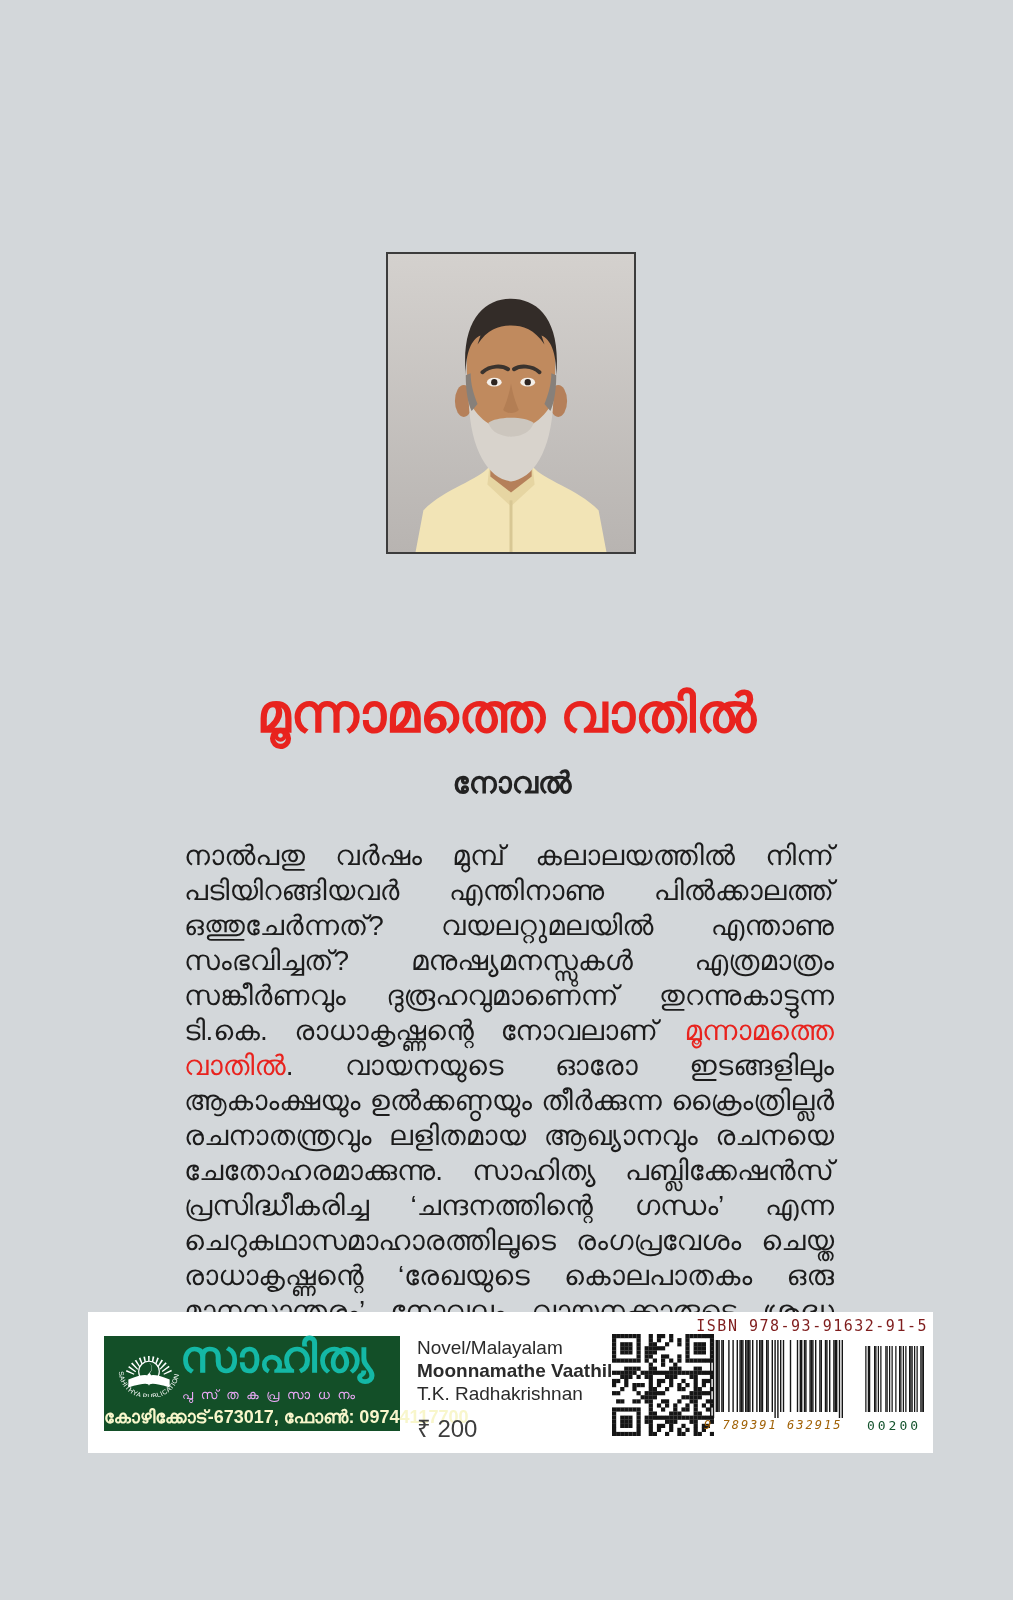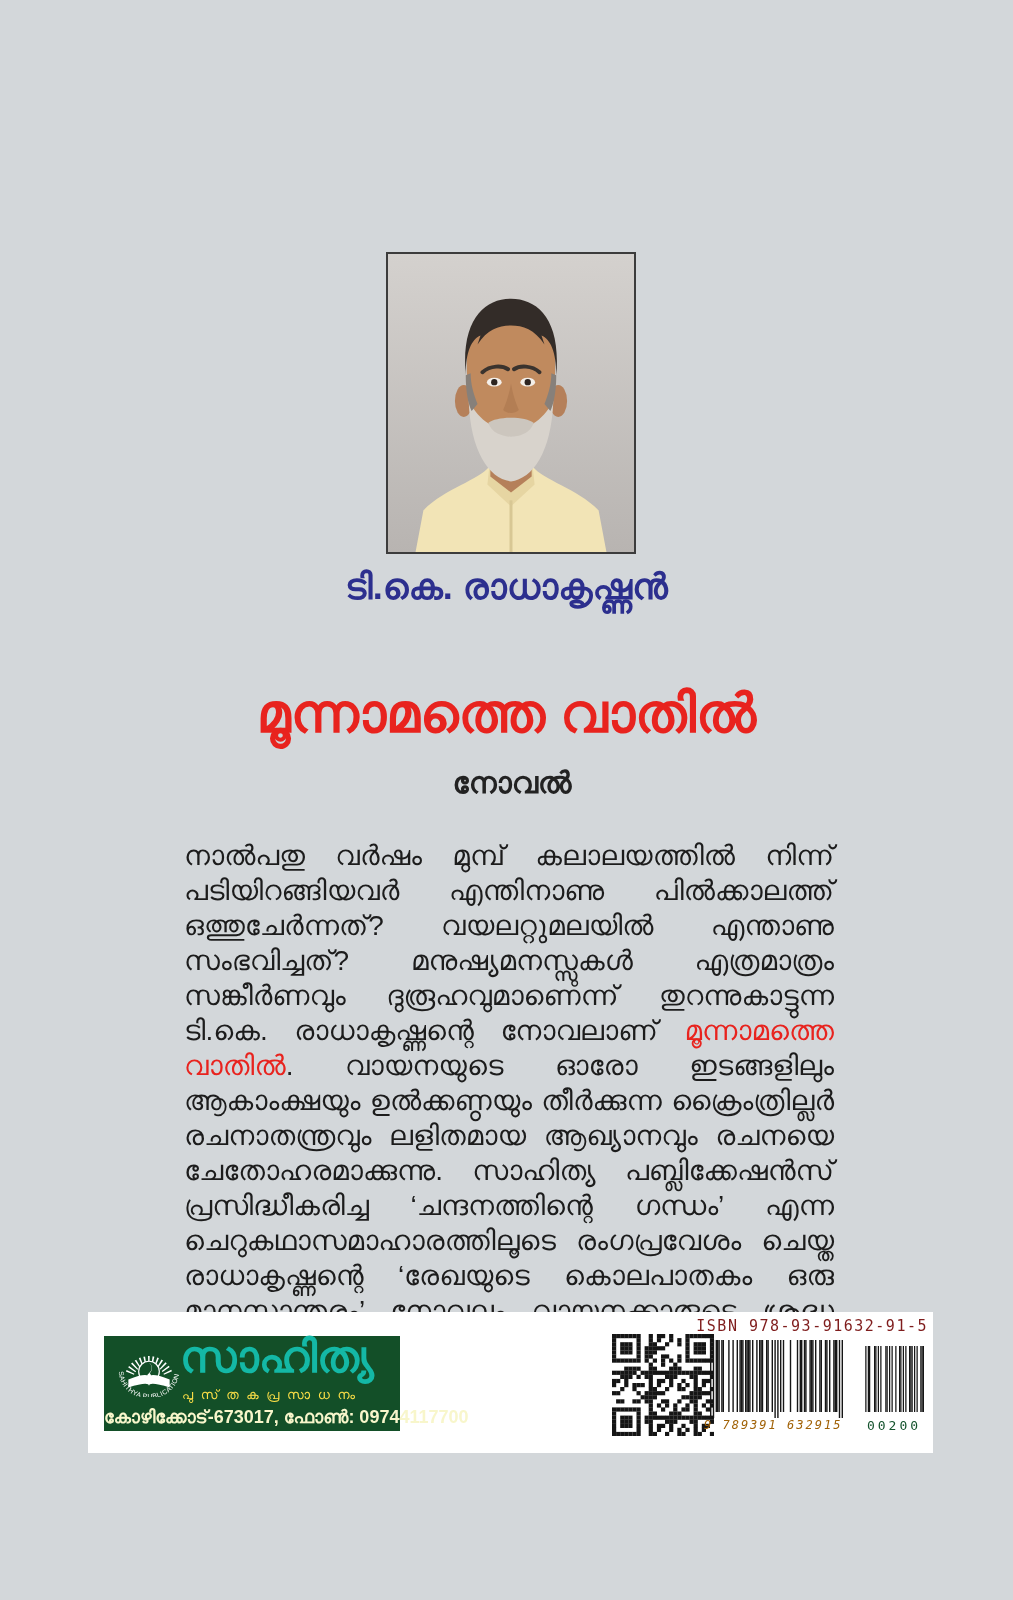--- a/index.html
+++ b/index.html
@@ -21,21 +21,21 @@
   .blurb{position:absolute;left:184px;width:650px;top:838px;margin:0;
          font-size:28px;line-height:35px;text-align:justify;color:#1c1c1c;}
   .blurb .red{color:#e8231e;}
 
   
   .bottom-bar{position:absolute;left:88px;top:1312px;width:845px;height:141px;background:#ffffff;}
 
   .pub-box{position:absolute;left:16px;top:24px;width:296px;height:95px;background:#134f28;}
   .pub-emblem{position:absolute;left:5px;top:7px;}
   .pub-name{position:absolute;left:76px;top:-4px;font-size:44px;font-weight:bold;color:#14b8a6;white-space:nowrap;}
-  .pub-tagline{position:absolute;left:78px;top:51px;font-size:13px;color:#fde047;
+  .pub-tagline{position:absolute;left:78px;top:51px;font-size:13px;color:#f0abfc;
                letter-spacing:2px;white-space:nowrap;}
   .pub-address{position:absolute;left:0;right:0;bottom:3px;text-align:center;
                font-size:18px;font-weight:bold;color:#f8f6cb;white-space:nowrap;}
 
   .meta{position:absolute;left:329px;top:24px;font-size:19px;color:#2b2b2b;}
   .meta div{line-height:23px;}
   .meta .bold{font-weight:bold;}
   .meta .price{margin-top:12px;font-size:24px;color:#3d3d3d;}
 
   .qr{position:absolute;left:524px;top:22px;width:102px;height:102px;}
@@ -91,21 +91,20 @@
 
       <ellipse cx="108" cy="129" rx="7.5" ry="4.5" fill="#f4efe9"></ellipse>
       <ellipse cx="142" cy="129" rx="7.5" ry="4.5" fill="#f4efe9"></ellipse>
       <circle cx="108" cy="129" r="3.2" fill="#2d2420"></circle>
       <circle cx="142" cy="129" r="3.2" fill="#2d2420"></circle>
 
       <path d="M125,130 C123,142 120,150 117,157 C121,161 129,161 133,157 C130,150 127,142 125,130" fill="#b37e54"></path>
     </svg>
   </div>
 
-  <div class="author-name">ടി.കെ. രാധാകൃഷ്ണൻ</div>
 
   <h1 class="title">മൂന്നാമത്തെ വാതിൽ</h1>
 
   <div class="subtitle">നോവൽ</div>
 
   <p class="blurb"><span>നാൽപതു വർഷം മുമ്പ് കലാലയത്തിൽ നിന്ന് പടിയിറങ്ങിയവർ എന്തിനാണു പിൽക്കാലത്ത് ഒത്തുചേർന്നത്? വയലറ്റുമലയിൽ എന്താണു സംഭവിച്ചത്? മനുഷ്യമനസ്സുകൾ എത്രമാത്രം സങ്കീർണവും ദുരൂഹവുമാണെന്ന് തുറന്നുകാട്ടുന്ന ടി.കെ. രാധാകൃഷ്ണന്റെ നോവലാണ് </span><span class="red">മൂന്നാമത്തെ വാതിൽ</span><span>. വായനയുടെ ഓരോ ഇടങ്ങളിലും ആകാംക്ഷയും ഉൽക്കണ്ഠയും തീർക്കുന്ന ക്രൈംത്രില്ലർ രചനാതന്ത്രവും ലളിതമായ ആഖ്യാനവും രചനയെ ചേതോഹരമാക്കുന്നു. സാഹിത്യ പബ്ലിക്കേഷൻസ് പ്രസിദ്ധീകരിച്ച ‘ചന്ദനത്തിന്റെ ഗന്ധം’ എന്ന ചെറുകഥാസമാഹാരത്തിലൂടെ രംഗപ്രവേശം ചെയ്ത രാധാകൃഷ്ണന്റെ ‘രേഖയുടെ കൊലപാതകം ഒരു മാനസാന്തരം’ നോവലും വായനക്കാരുടെ ശ്രദ്ധ പിടിച്ചുപറ്റിയിരുന്നു.</span></p>
 
   <div class="bottom-bar">
 
     <div class="pub-box">
@@ -119,20 +118,26 @@
           </defs>
         <text font-size="8.5" fill="#ffffff" letter-spacing="0.5">
           <textPath href="#arcT" startOffset="0">SAHITHYA PUBLICATIONS</textPath>
         </text>
       </svg>
       <div class="pub-name">സാഹിത്യ</div>
       <div class="pub-tagline">പു സ് ത ക പ്ര സാ ധ നം</div>
       <div class="pub-address">കോഴിക്കോട്-673017, ഫോൺ: 09744117700</div>
     </div>
 
+    <div class="meta">
+      <div>Novel/Malayalam</div>
+      <div class="bold">Moonnamathe Vaathil</div>
+      <div>T.K. Radhakrishnan</div>
+      <div class="price">₹ 200</div>
+    </div>
 
     <div class="qr" id="qr"><svg xmlns="http://www.w3.org/2000/svg" width="102" height="102">
           <rect x="0.0" y="0.0" width="4.2" height="4.2" fill="#151515"></rect>
           <rect x="4.1" y="0.0" width="4.2" height="4.2" fill="#151515"></rect>
           <rect x="8.2" y="0.0" width="4.2" height="4.2" fill="#151515"></rect>
           <rect x="12.2" y="0.0" width="4.2" height="4.2" fill="#151515"></rect>
           <rect x="16.3" y="0.0" width="4.2" height="4.2" fill="#151515"></rect>
           <rect x="20.4" y="0.0" width="4.2" height="4.2" fill="#151515"></rect>
           <rect x="24.5" y="0.0" width="4.2" height="4.2" fill="#151515"></rect>
           <rect x="36.7" y="0.0" width="4.2" height="4.2" fill="#151515"></rect>

